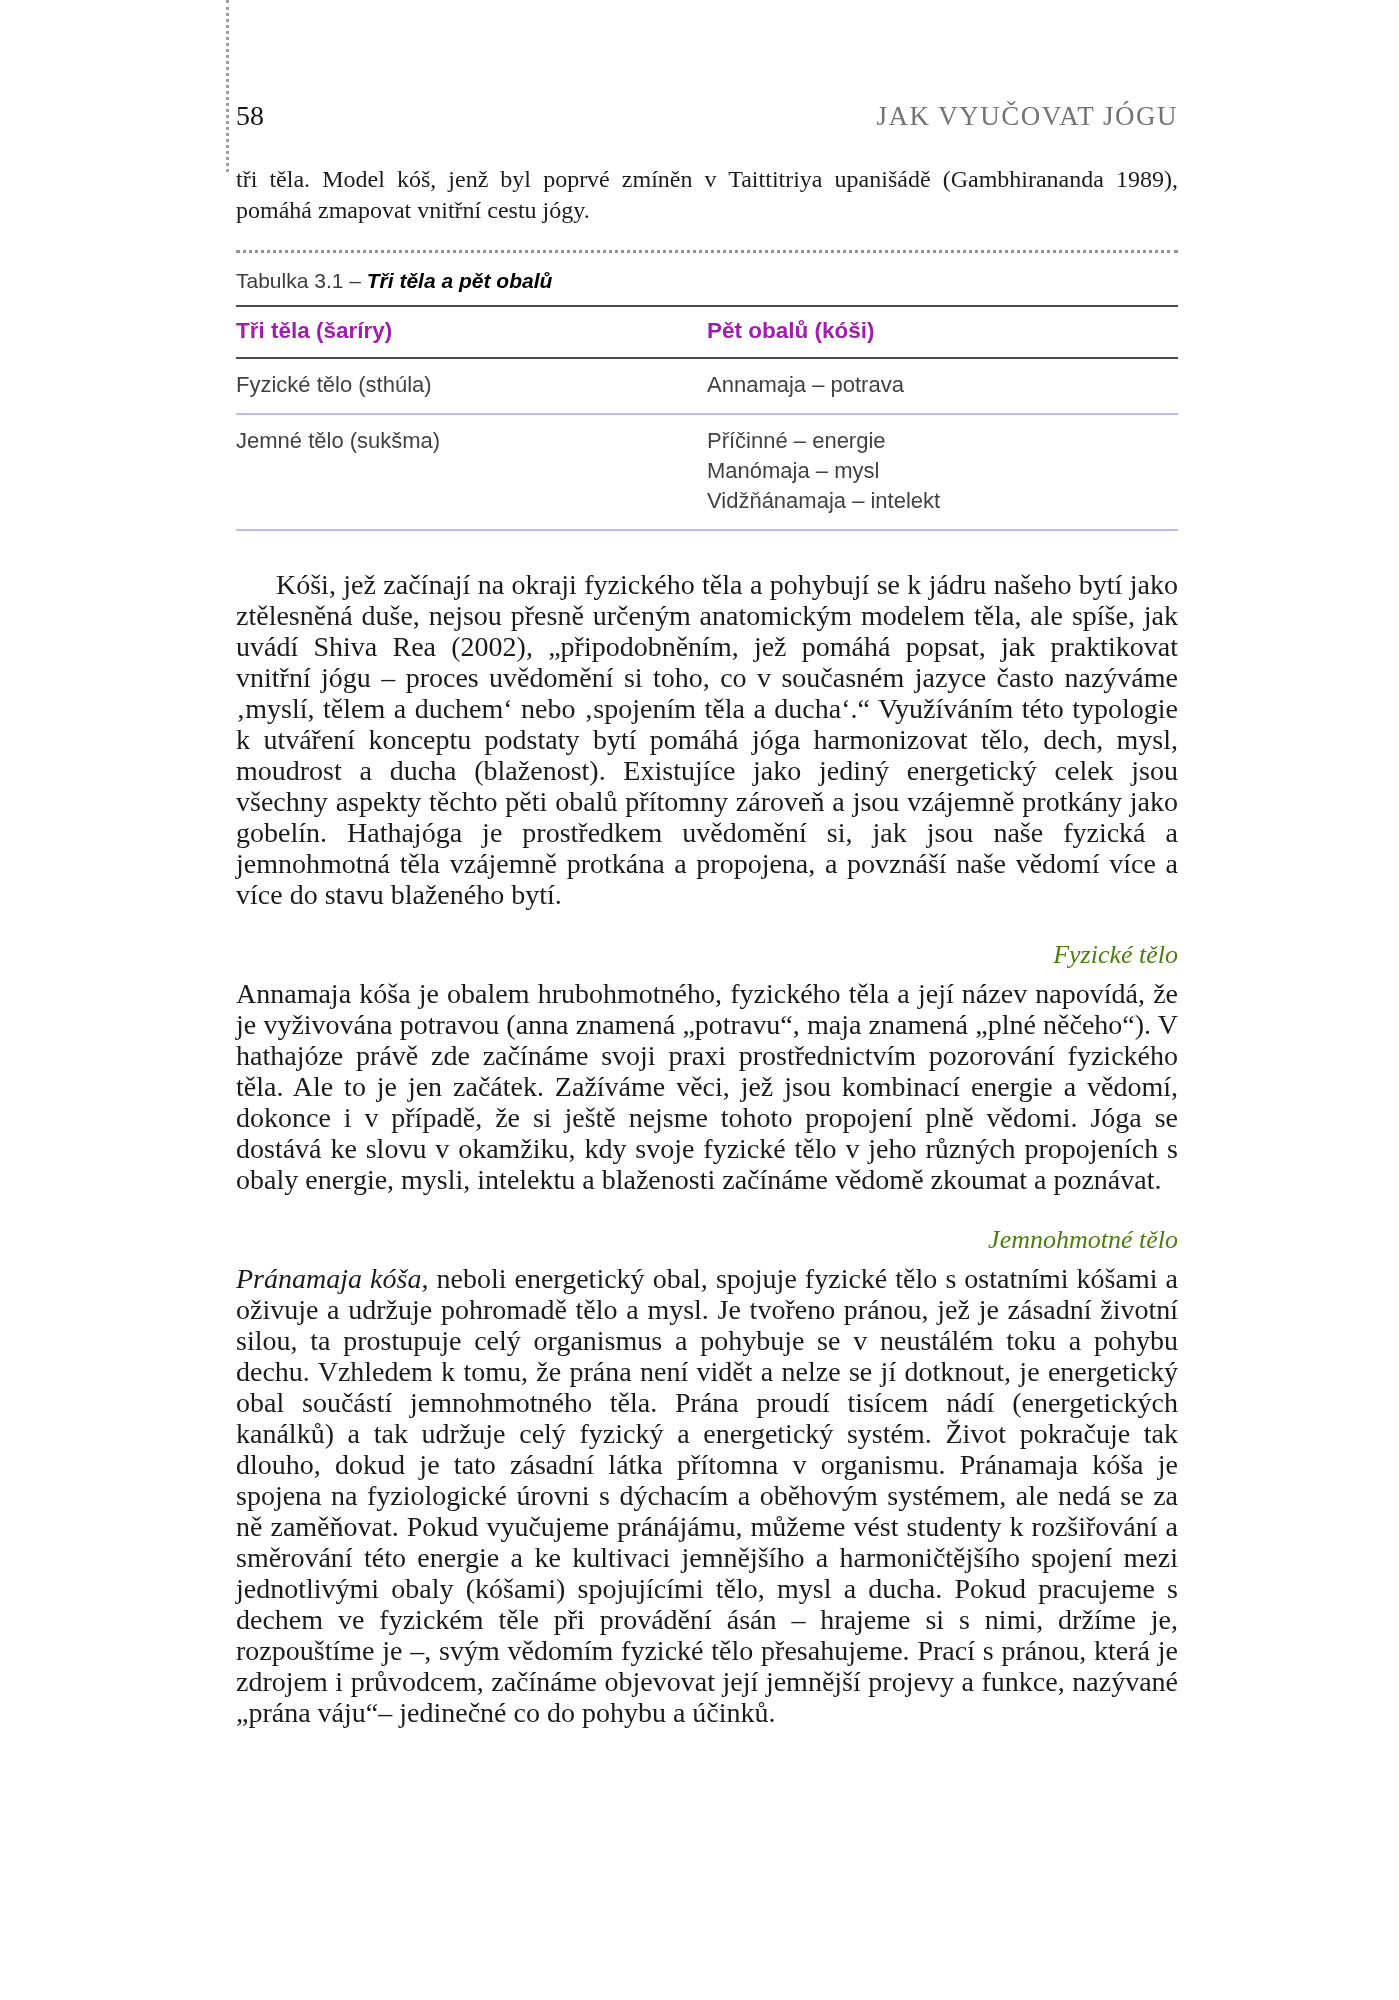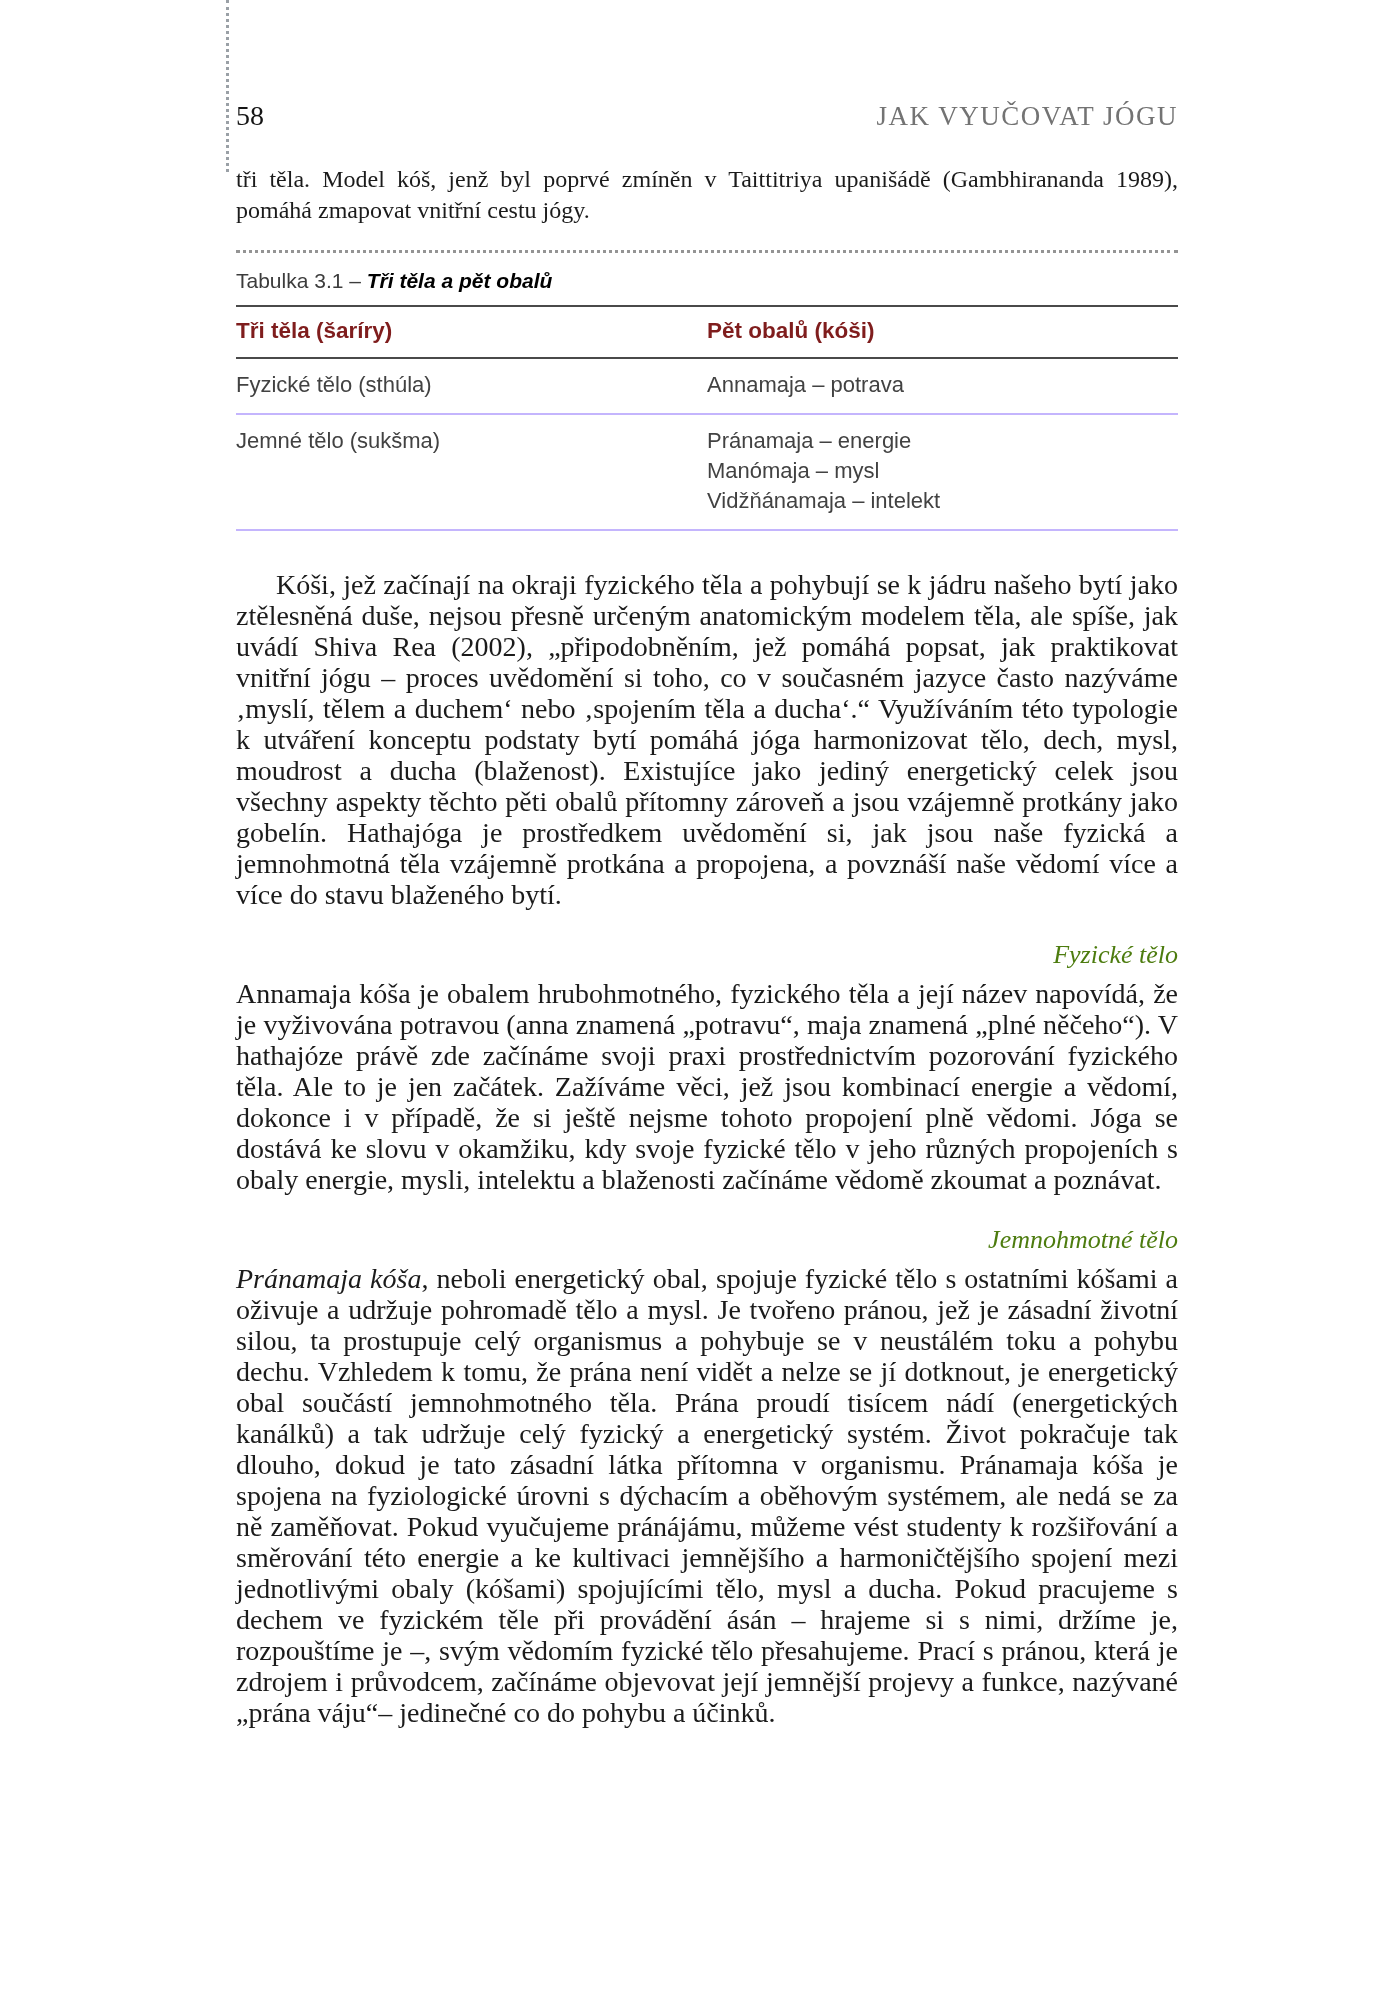--- a/index.html
+++ b/index.html
@@ -80,21 +80,21 @@
     border-collapse: collapse;
     margin-top: 12px;
     font-family: "Liberation Sans", sans-serif;
     font-size: 22px;
     color: #424242;
   }
   table.koshas th {
     text-align: left;
     font-size: 22.5px;
     font-weight: bold;
-    color: #7f1d1d;
+    color: #a21caf;
     padding: 11px 0 13px 0;
     border-top: 2px solid #4a4a4a;
     border-bottom: 2px solid #4a4a4a;
     width: 50%;
   }
   table.koshas td {
     padding: 11px 0 13px 0;
     border-bottom: 2px solid #c4b5fd;
     vertical-align: top;
     line-height: 30px;
@@ -149,21 +149,21 @@
     <tbody>
         <tr>
           <td>Fyzické tělo (sthúla)</td>
           <td>
             <div>Annamaja – potrava</div>
           </td>
         </tr>
         <tr>
           <td>Jemné tělo (sukšma)</td>
           <td>
-            <div>Pránamaja – energie</div>
+            <div>Příčinné – energie</div>
             <div>Manómaja – mysl</div>
             <div>Vidžňánamaja – intelekt</div>
           </td>
         </tr>
       </tbody>
   </table>
 
   <div class="body-sections">
       <p class="body-para indent"><span class="text-run">Kóši, jež začínají na okraji fyzického těla a pohybují se k jádru našeho bytí jako ztělesněná duše, nejsou přesně určeným anatomickým modelem těla, ale spíše, jak uvádí Shiva Rea (2002), „připodobněním, jež pomáhá popsat, jak praktikovat vnitřní jógu – proces uvědomění si toho, co v současném jazyce často nazýváme ‚myslí, tělem a duchem‘ nebo ‚spojením těla a ducha‘.“ Využíváním této typologie k utváření konceptu podstaty bytí pomáhá jóga harmonizovat tělo, dech, mysl, moudrost a ducha (blaženost). Existujíce jako jediný energetický celek jsou všechny aspekty těchto pěti obalů přítomny zároveň a jsou vzájemně protkány jako gobelín. Hathajóga je prostředkem uvědomění si, jak jsou naše fyzická a jemnohmotná těla vzájemně protkána a propojena, a povznáší naše vědomí více a více do stavu blaženého bytí.</span></p>
       <h2 class="section-heading">Fyzické tělo</h2>

